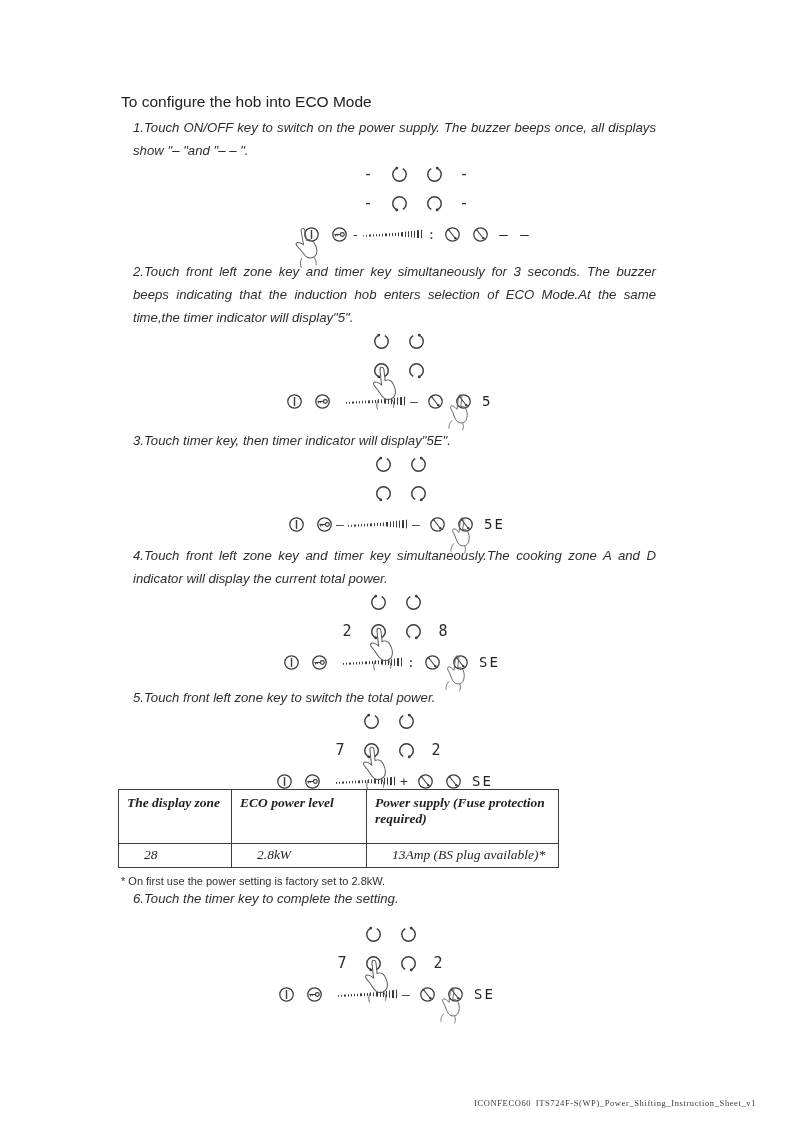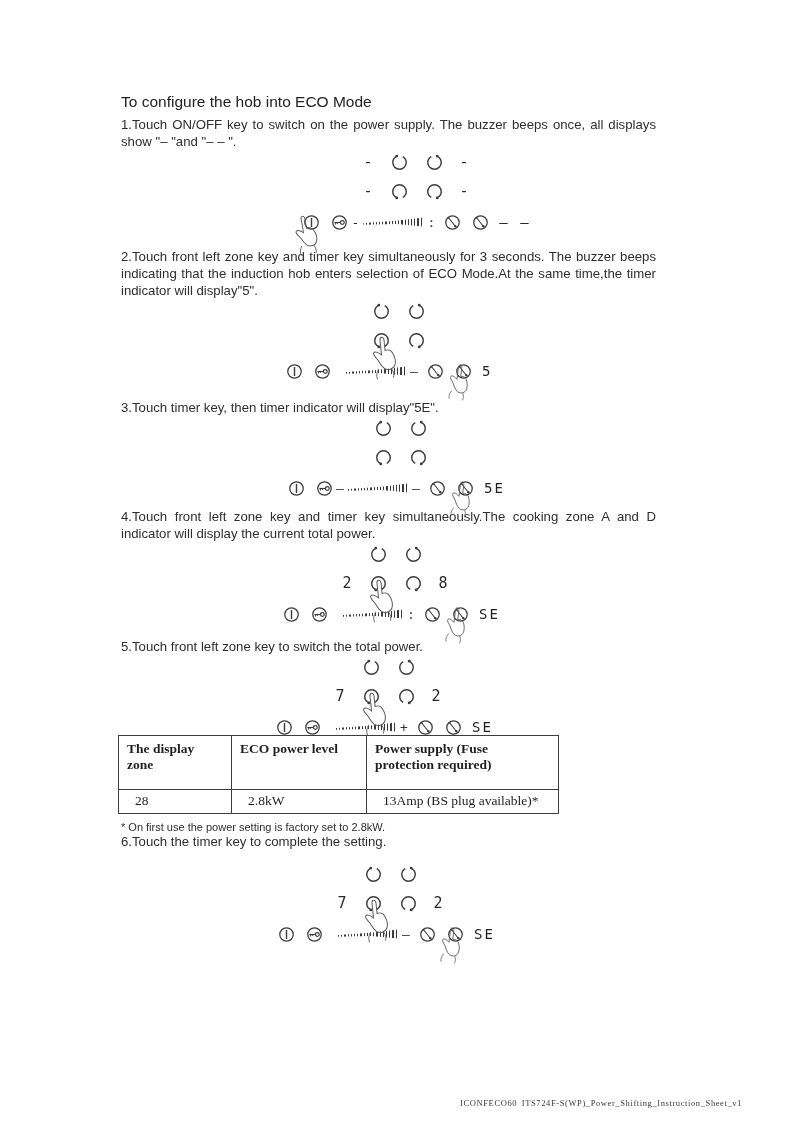--- a/index.html
+++ b/index.html
@@ -1,20 +1,20 @@
 <!DOCTYPE html>
 <html><head>
 <meta charset="utf-8">
 <style>
   html,body{margin:0;padding:0;}
   body{width:800px;height:1131px;background:#ffffff;position:relative;
        font-family:"Liberation Sans",sans-serif;color:#2e2e2e;overflow:hidden;}
   .content{position:absolute;left:121px;top:93px;width:535px;}
   h1.title{font-size:15.5px;font-weight:normal;margin:0 0 5px 0;color:#222;}
-  p.step{font-size:13.2px;line-height:17px;margin:0 0 2px 0;}
+  p.step{font-size:13.2px;line-height:23px;margin:0 0 2px 12px;font-style:italic;}
   p.just{text-align:justify;}
   
   .diagram{position:relative;width:340px;margin:2px auto 0 auto;overflow:visible;}
   .zrow{display:flex;align-items:center;justify-content:center;height:20px;margin-bottom:9px;}
   .zrow .side{display:inline-block;width:26px;text-align:center;font-size:15px;
               font-family:"DejaVu Sans Mono",monospace;color:#2a2a2a;letter-spacing:1px;}
   .zone{width:19px;height:19px;margin:0 8px;flex:0 0 auto;}
   .zone.tr{transform:scaleX(-1);}
   .zone.bl{transform:scaleY(-1);}
   .zone.br{transform:scale(-1,-1);}
@@ -36,28 +36,28 @@
   .hand.h-timer{left:216px;top:62px;transform:rotate(7deg);}
   
   .d1{transform:translateX(28px);height:96px;}
   .d2{height:98px;}    .d2{transform:translateX(10px);}
   .d3{height:90px;}    .d3{transform:translateX(12px);}
   .d4{height:94px;}    .d4{transform:translateX(7px);}
   .d5{height:74px;}
   .d6{height:110px;margin-top:14px;transform:translateX(2px);}
   
   table.spec{border-collapse:collapse;margin:4px 0 0 -3px;
-             font-family:"Liberation Serif",serif;font-size:13.5px;color:#1f1f1f;}
+             font-family:"Liberation Serif",serif;font-size:13.5px;color:#1f1f1f;font-style:italic;}
   table.spec th,table.spec td{border:1px solid #3c3c3c;text-align:left;vertical-align:top;}
   table.spec th{font-weight:bold;padding:5px 8px 16px 8px;}
-  table.spec td{padding:3px 8px 4px 16px;}
+  table.spec td{padding:3px 8px 4px 25px;}
   .c1{width:96px;} .c2{width:118px;} .c3{width:175px;margin-left:8px;}
   .footnote{font-size:11px;margin:7px 0 0 0;color:#2e2e2e;}
   .step6{margin-top:24px;}
-  .pagefooter{position:absolute;right:58px;top:1098px;font-family:"Liberation Serif",serif;
+  .pagefooter{position:absolute;right:44px;top:1098px;font-family:"Liberation Serif",serif;
               font-size:8.5px;letter-spacing:0.6px;word-spacing:2px;color:#3a3a3a;}
 </style>
 </head>
 <body>
 
 <svg width="0" height="0" style="position:absolute" aria-hidden="true">
   <defs>
     <symbol id="sym-zone" viewBox="0 0 24 24">
       <circle cx="12" cy="12" r="8.5" fill="none" stroke="#3c3c3c" stroke-width="1.8" stroke-dasharray="36.06 8"></circle>
       <circle cx="8.6" cy="3.9" r="1.8" fill="#3c3c3c"></circle>

